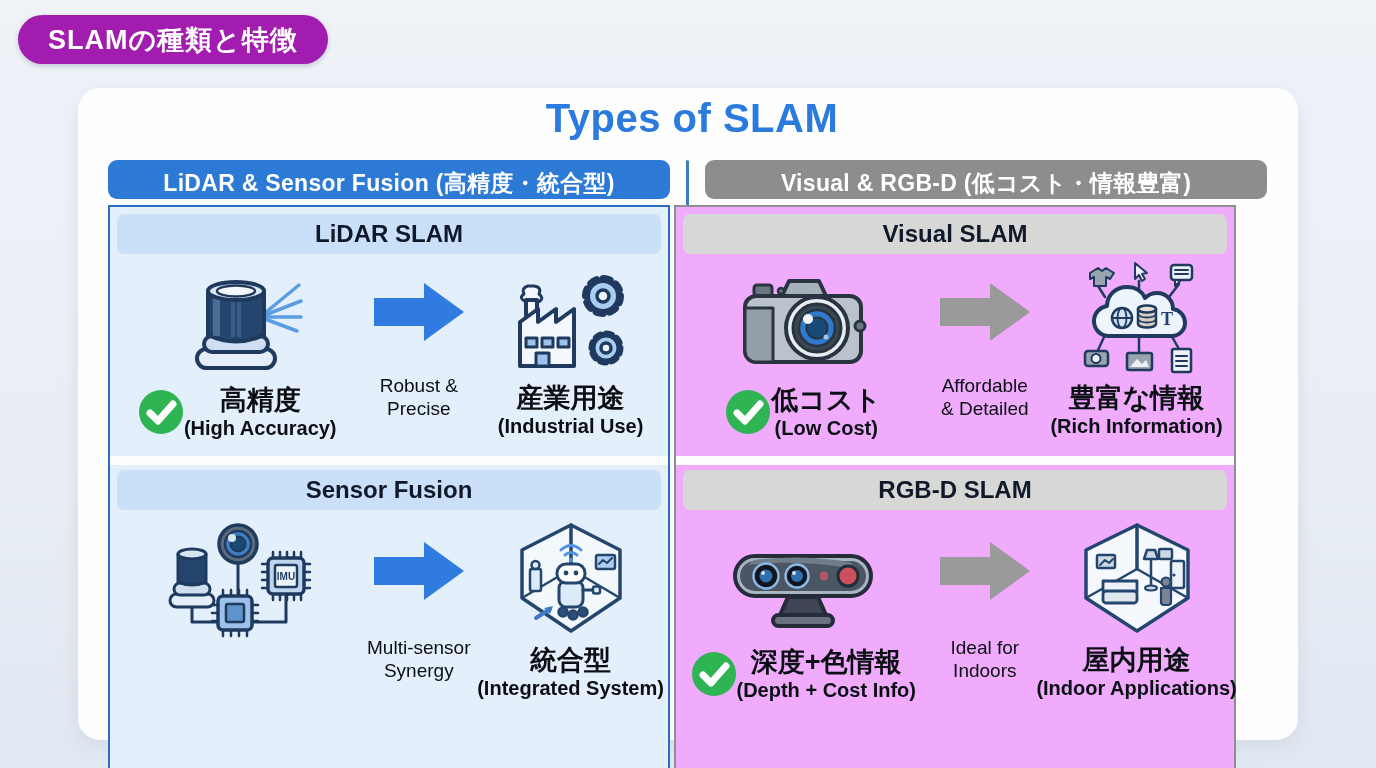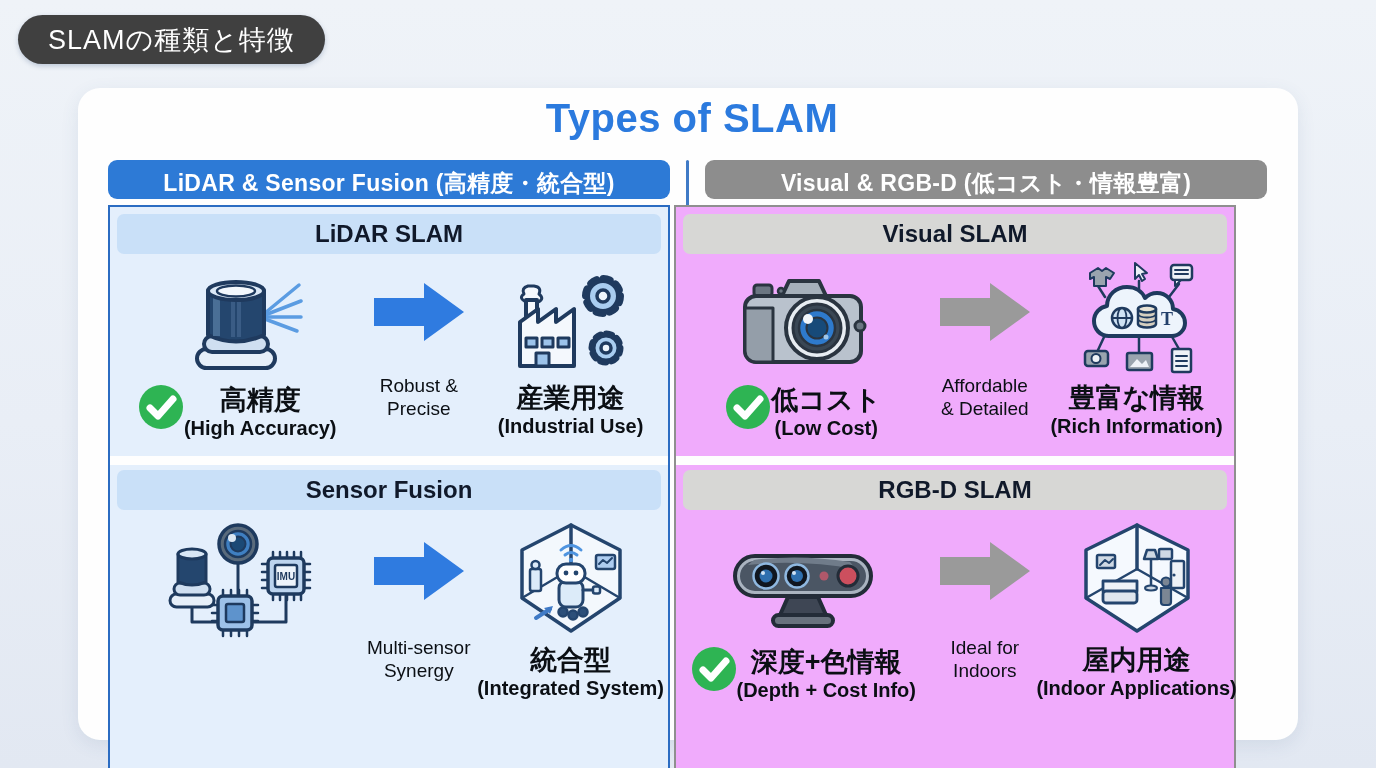--- a/index.html
+++ b/index.html
@@ -4,23 +4,23 @@
 <style>
   * { margin:0; padding:0; box-sizing:border-box; }
   html,body { width:1376px; height:768px; overflow:hidden; }
   body {
     font-family:"Liberation Sans","DejaVu Sans",sans-serif;
     background:linear-gradient(180deg,#eff3f8 0%,#e9eef6 55%,#e2e8f2 100%);
     position:relative;
   }
   .badge {
     position:absolute; left:18px; top:15px; height:49px;
-    background:#404040; color:#ffffff; border-radius:26px;
+    background:#a21caf; color:#ffffff; border-radius:26px;
     display:flex; align-items:center; padding:4px 30px;
-    font-size:27px; font-weight:normal; letter-spacing:1px;
+    font-size:27px; font-weight:bold; letter-spacing:1px;
     box-shadow:0 2px 5px rgba(40,70,120,.25);
   }
   .card {
     position:absolute; left:78px; top:88px; width:1220px; height:652px;
     background:#fefefe; border-radius:22px;
     box-shadow:0 5px 18px rgba(60,85,130,.10);
   }
   .card-title {
     position:absolute; left:0; right:0; top:8px; text-align:center;
     font-size:40px; font-weight:bold; color:#2b7ade; letter-spacing:.5px;padding-left:8px;
@@ -58,21 +58,21 @@
     position:absolute; left:8px; right:8px;
     display:grid; grid-template-columns:44% 23% 33%;
   }
   .sec-content.s1 { top:49px;  height:198px; }
   .sec-content.s2 { top:305px; height:205px; }
   .cell { display:flex; flex-direction:column; align-items:center; }
   .icon-zone { height:126px; display:flex; align-items:center; justify-content:center; }
   .s2 .icon-zone { height:132px; }
   .arrow-zone { height:112px; display:flex; align-items:center; justify-content:center; }
   .s2 .arrow-zone { height:118px; }
-  .label-row { display:flex; align-items:flex-start; gap:0; margin-top:2px; }
+  .label-row { display:flex; align-items:center; gap:0; margin-top:2px; }
   .labels { text-align:center; font-weight:bold; color:#0b0f14; white-space:nowrap; }
   .jp { font-size:27px; line-height:32px; }
   .en { font-size:20px; line-height:24px; }
   .caption {
     text-align:center; font-weight:normal; font-size:19px; line-height:23px;
     color:#0b0f14; margin-top:6px; white-space:nowrap;
   }
   svg { display:block; }
 </style>
 </head>

